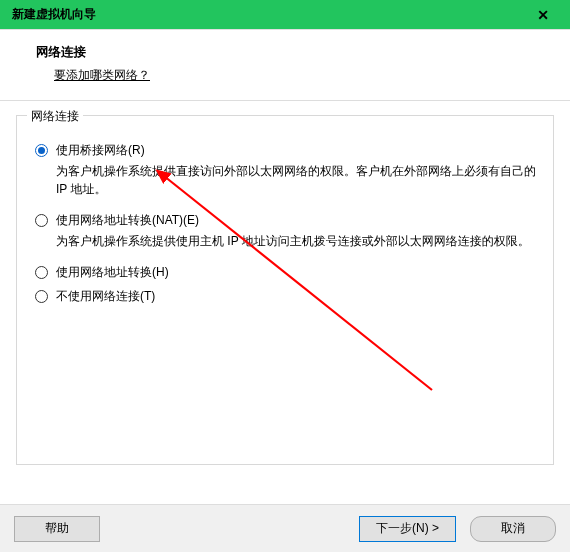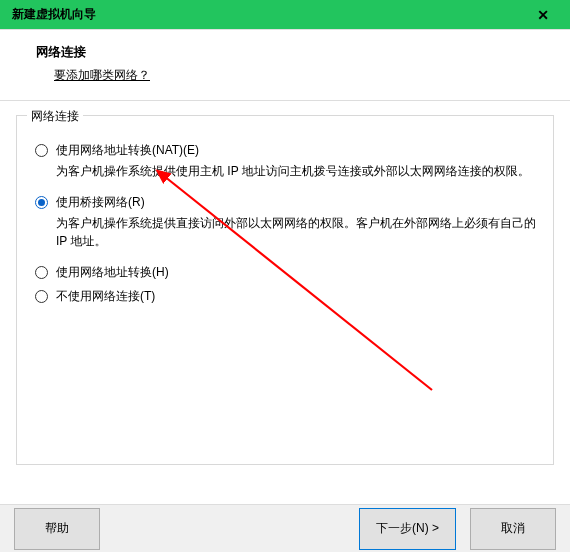--- a/index.html
+++ b/index.html
@@ -91,37 +91,37 @@
     position: absolute;
     bottom: 0; left: 0; right: 0;
     height: 48px;
     border-top: 1px solid #ddd;
     background: #f0f0f0;
     display: flex;
     align-items: center;
     padding: 0 14px;
   }
   .btn {
-    height: 42px;
+    height: 26px;
     min-width: 86px;
     padding: 0 16px;
     background: #e1e1e1;
     border: 1px solid #adadad;
     font-family: inherit;
     font-size: 12px;
     cursor: pointer;
   }
   .btn.primary {
     border-color: #0078d7;
     outline: 1px solid #0078d7;
     outline-offset: -1px;
   }
   .footer-spacer { flex: 1; }
   .footer .btn + .btn { margin-left: 14px; }
-  .btn.cancel { margin-left: 20px; }
+  .btn.cancel { margin-left: 20px; border-radius: 11px; }
   .arrow {
     position: absolute;
     top: 160px;
     left: 152px;
     pointer-events: none;
   }
   .watermark {
     position: absolute;
     right: 8px;
     bottom: 16px;
@@ -143,32 +143,32 @@
   <div class="header-title">网络连接</div>
   <div class="header-sub">要添加哪类网络？</div>
 </div>
 
 <div class="content">
   <div class="group">
     <span class="group-legend">网络连接</span>
 
     <div class="opt-block">
       <div class="opt">
+        <span class="radio selected"></span>
+        <span class="opt-label">使用桥接网络(R)</span>
+      </div>
+      <div class="opt-desc">为客户机操作系统提供直接访问外部以太网网络的权限。客户机在外部网络上必须有自己的 IP 地址。</div>
+    </div>
+
+    <div class="opt-block">
+      <div class="opt">
         <span class="radio"></span>
         <span class="opt-label">使用网络地址转换(NAT)(E)</span>
       </div>
       <div class="opt-desc">为客户机操作系统提供使用主机 IP 地址访问主机拨号连接或外部以太网网络连接的权限。</div>
-    </div>
-
-    <div class="opt-block">
-      <div class="opt">
-        <span class="radio selected"></span>
-        <span class="opt-label">使用桥接网络(R)</span>
-      </div>
-      <div class="opt-desc">为客户机操作系统提供直接访问外部以太网网络的权限。客户机在外部网络上必须有自己的 IP 地址。</div>
     </div>
 
     <div class="opt-block">
       <div class="opt">
         <span class="radio"></span>
         <span class="opt-label">使用网络地址转换(H)</span>
       </div>
     </div>
 
     <div class="opt-block last">

